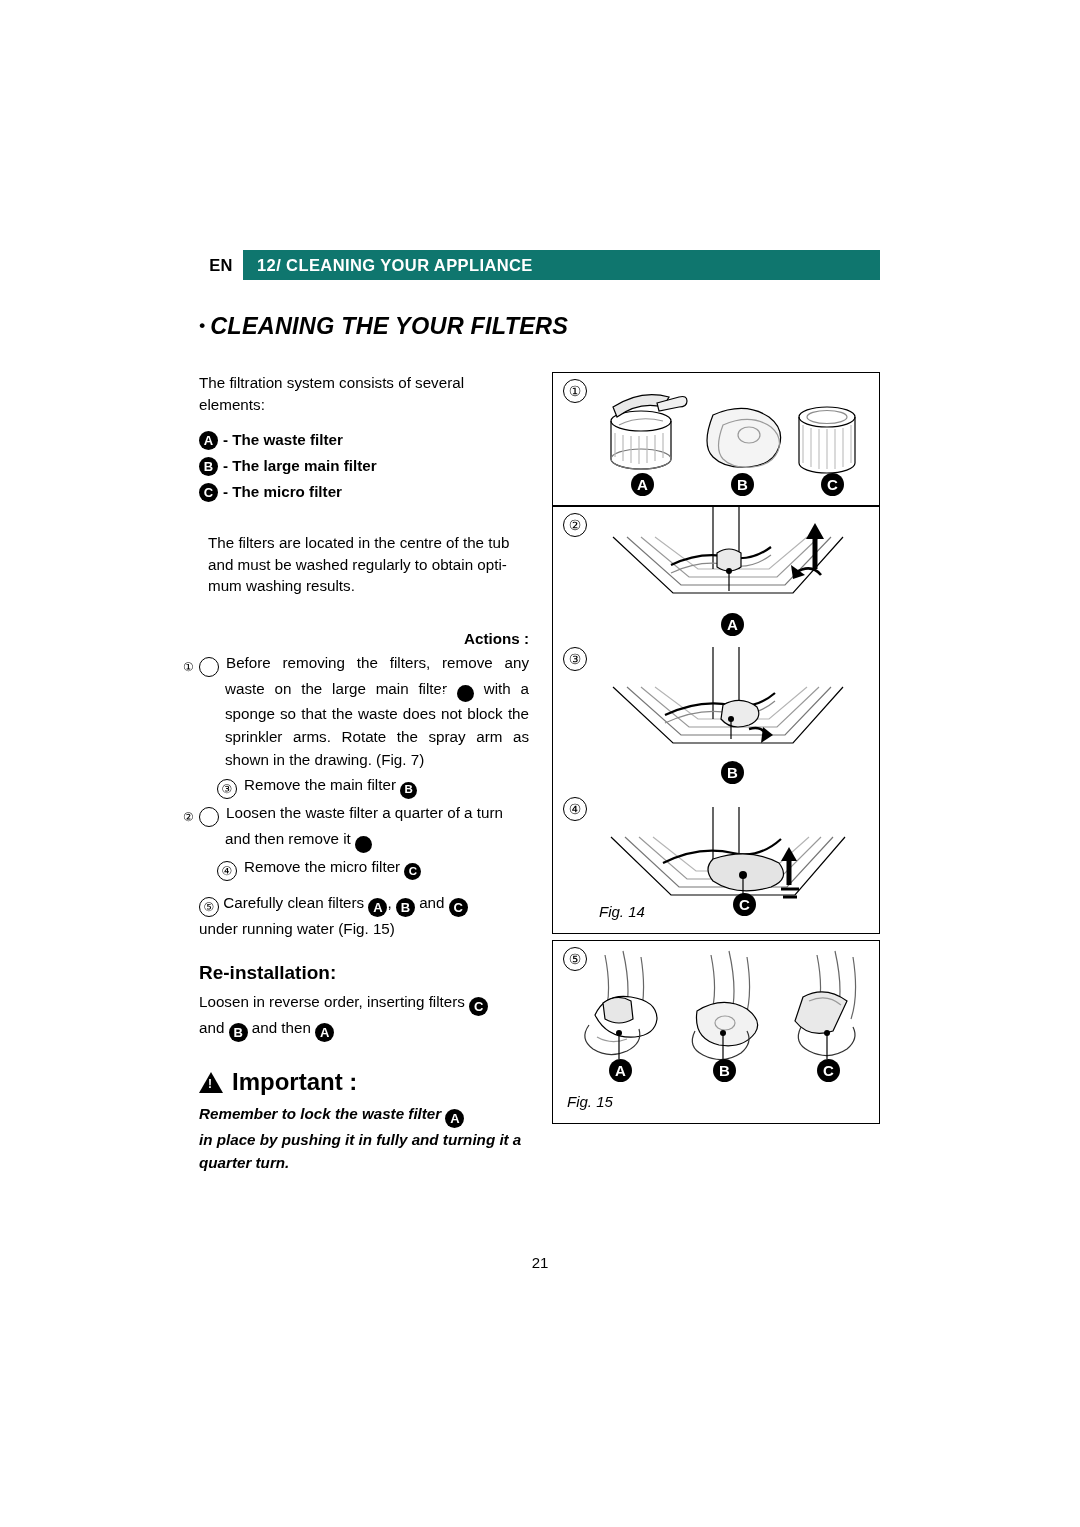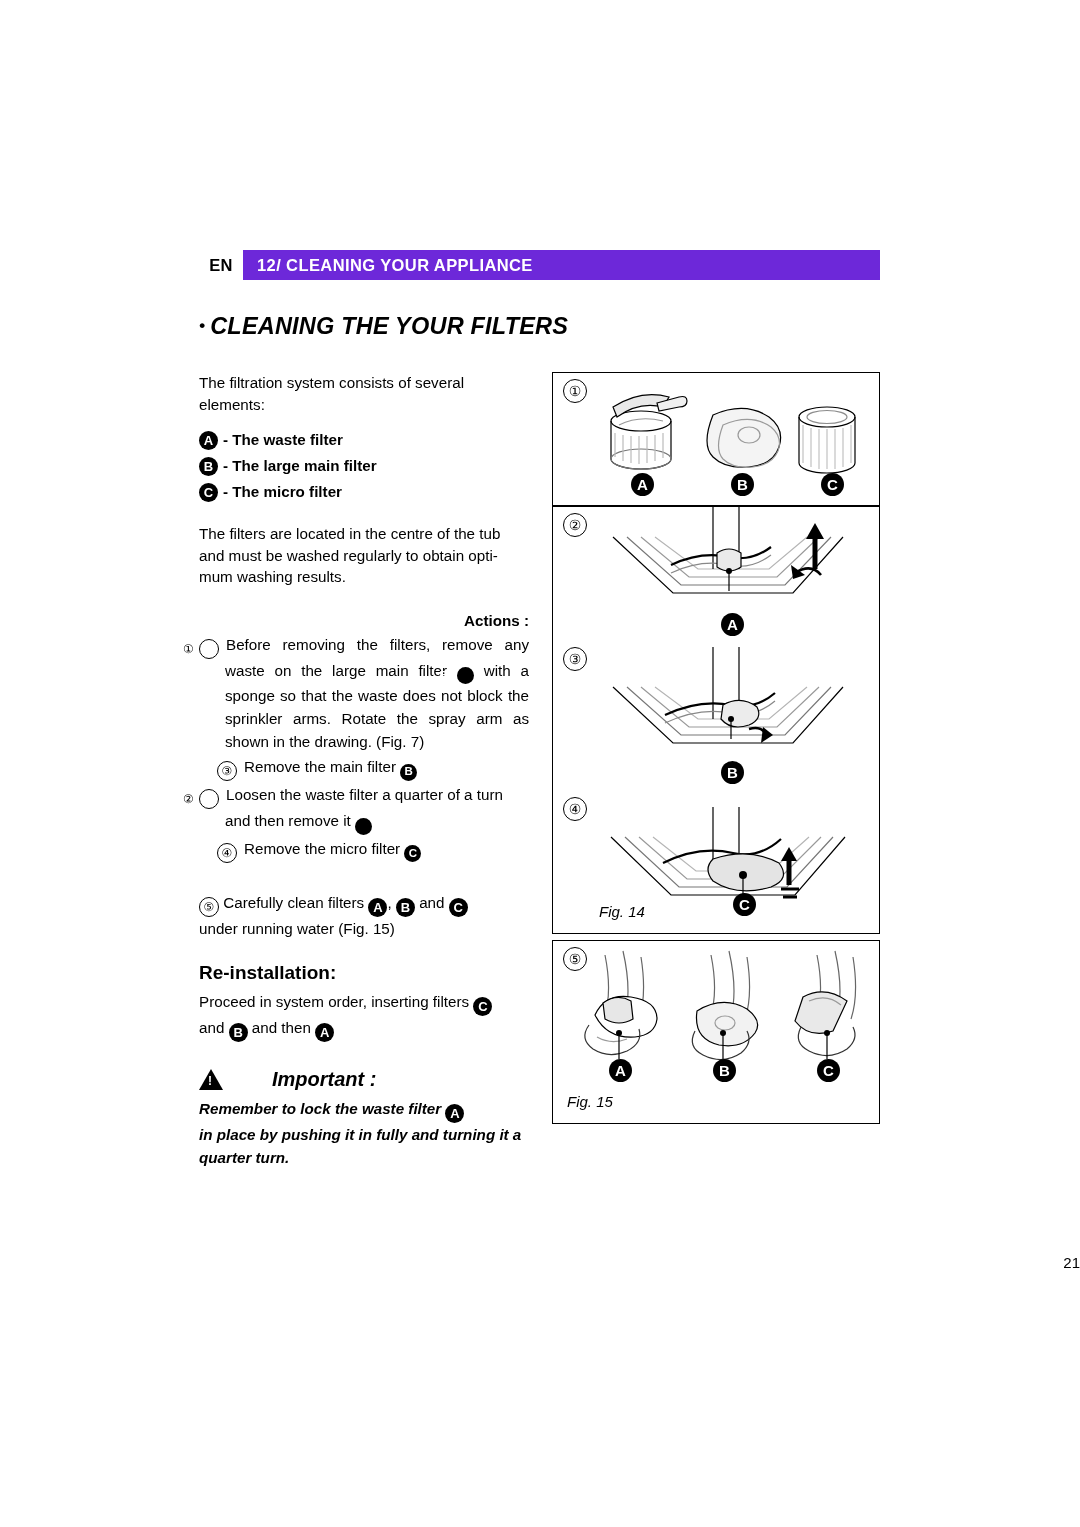--- a/index.html
+++ b/index.html
@@ -22,21 +22,21 @@
     height: 1527px;
   }
 
   
   .header {
     position: absolute;
     left: 199px;
     top: 250px;
     width: 681px;
     height: 30px;
-    background: #6d28d9;
+    background: #0f766e;
     color: #fff;
     display: flex;
     align-items: center;
   }
   .header .en-box {
     width: 44px;
     height: 30px;
     background: #ffffff;
     color: #000;
     font-weight: bold;
@@ -74,21 +74,21 @@
   
   .col-left {
     position: absolute;
     left: 199px;
     top: 372px;
     width: 330px;
     font-size: 15.2px;
     line-height: 21.5px;
   }
   .p-intro { margin: 0 0 0 0; }
-  .tight { margin: 0; }
+  .tight { margin: 9px; }
   .spacer-12 { height: 12px; }
   .spacer-18 { height: 18px; }
   .spacer-22 { height: 22px; }
 
   .legend-line {
     font-weight: bold;
     font-size: 15.2px;
     line-height: 26px;
     display: flex;
     align-items: center;
@@ -185,24 +185,22 @@
     content: "!";
     position: absolute;
     left: -3px;
     top: 5px;
     color: #fff;
     font-size: 12px;
     font-weight: bold;
     font-family: "Liberation Sans", sans-serif;
   }
   .important-label {
-    font-style: italic;
-    font-weight: bold;
-    font-size: 20px;
-    margin-left: 40px;
+    font-weight: bold;
+    font-size: 24px;
   }
   .important-text {
     font-weight: bold;
     font-style: italic;
     font-size: 15.2px;
     line-height: 23px;
   }
   .fig-box {
     position: absolute;
     border: 1.4px solid #000;
@@ -225,21 +223,21 @@
   }
   .letter-label {
     position: absolute;
   }
 
   .page-number {
     position: absolute;
     left: 0;
     top: 1254px;
     width: 1080px;
-    text-align: right;
+    text-align: center;
     font-size: 15px;
   }
 
   
   .draw { position: absolute; left: 0; top: 0; }
 </style>
 </head>
 <body>
 
 <div class="page">
@@ -309,21 +307,21 @@
     <span class="badge">B</span>
     <span>and</span>
     <span class="badge">C</span>
     <br>
     <span>under running water (Fig. 15)</span>
   </div>
 
   <div style="position:absolute; left:199px; top:962px; width:330px;">
     <div class="reinstall-title">Re-installation:</div>
     <div style="font-size:15.2px; line-height:24px;">
-      <span>Proceed in system order, inserting filters</span>
+      <span>Loosen in reverse order, inserting filters</span>
       <span class="badge">C</span>
       <br>
       <span>and</span>
       <span class="badge">B</span>
       <span>and then</span>
       <span class="badge">A</span>
     </div>
   </div>
 
   <div style="position:absolute; left:199px; top:1068px; width:340px;">

